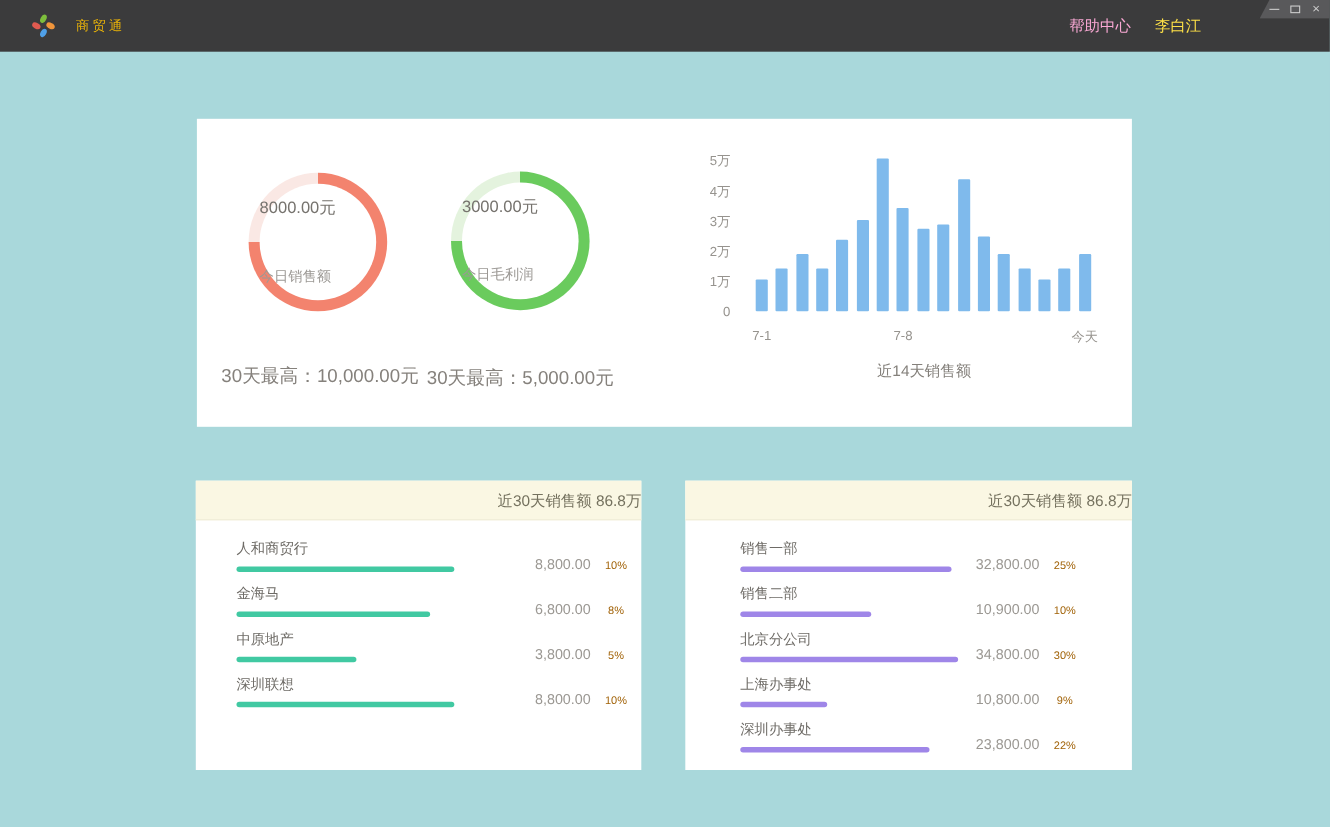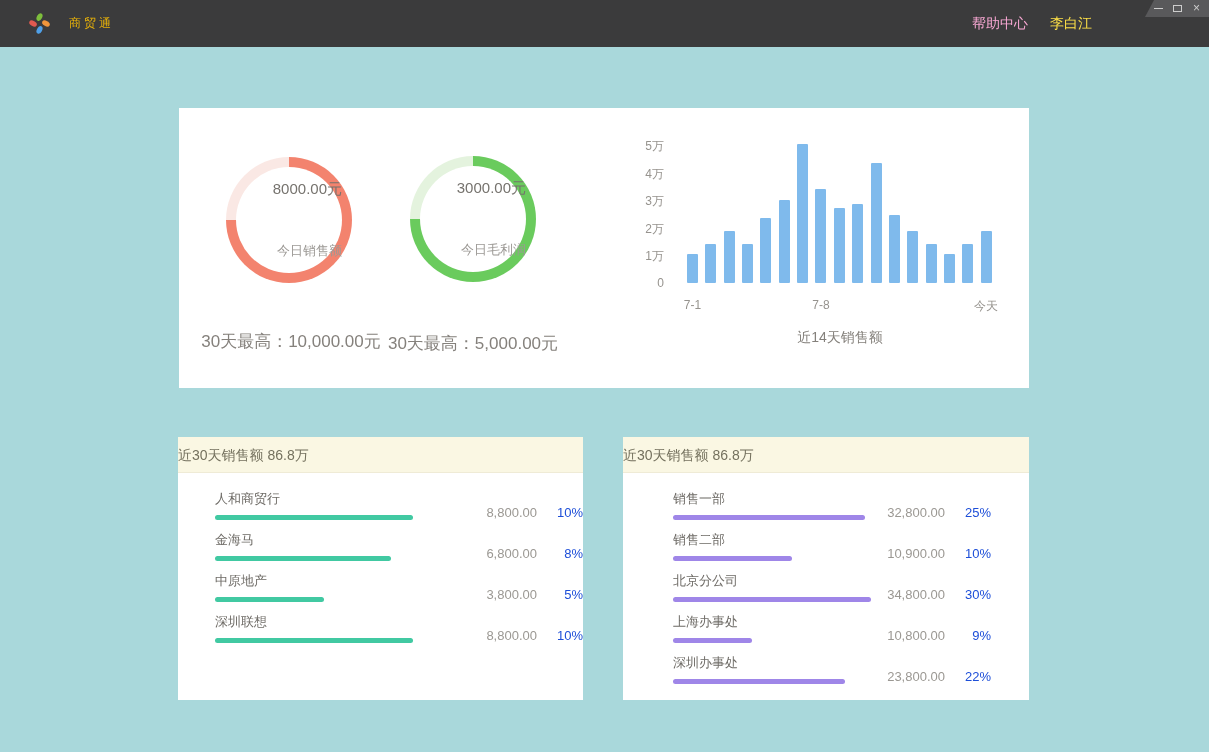--- a/index.html
+++ b/index.html
@@ -27,49 +27,49 @@
   .card { position:absolute; background:#FFFFFF; }
   .overview-card { left:179px; top:108px; width:850px; height:280px; }
   .rank-card-left  { left:178px; top:437px; width:405px; height:263px; }
   .rank-card-right { left:623px; top:437px; width:406px; height:263px; }
 
   
   .donut { position:absolute; width:126px; height:126px; border-radius:50%; }
   .donut-1 { left:47px;  top:49px; }
   .donut-2 { left:231px; top:48px; }
   .donut-hole { position:absolute; left:10px; top:10px; right:10px; bottom:10px; background:#FFF;
-                border-radius:50%; display:flex; flex-direction:column; align-items:flex-end; justify-content:center;gap:34px; }
+                border-radius:50%; display:flex; flex-direction:column; align-items:flex-start; justify-content:center;gap:34px; }
   .donut-value { font-size:15px; color:#76736E; }
   .donut-caption { font-size:13px; color:#9C9995; margin-top:9px; }
   .max-label { position:absolute; width:200px; text-align:center; font-size:17px; color:#85817C; }
   .max-label-1 { left:12px; top:222px; }
   .max-label-2 { left:194px; top:224px; }
 
   
   .chart { position:absolute; left:455px; top:0; width:395px; height:280px; }
   .ytick { position:absolute; left:0; width:30px; text-align:right; font-size:12px; color:#96938E; }
   .plot { position:absolute; left:53px; top:37px; width:306px; height:138px; }
   .bar { position:absolute; bottom:0; width:11px; background:#7FBAEC; border-radius:1px; }
   .xtick { position:absolute; top:190px; width:46px; text-align:center; font-size:12px; color:#96938E; }
   .chart-title { position:absolute; left:53px; top:221px; width:306px; text-align:center; font-size:14px; color:#84807B; }
 
   
-  .rank-header { height:36px; line-height:36px; text-align:left; background:#FAF7E3;
+  .rank-header { height:36px; line-height:36px; text-align:right; background:#FAF7E3;
                  border-bottom:1px solid #EFEBD6; font-size:14px; color:#74715E; }
   .rank-body { padding-top:17px; }
   .rank-card-left  .rank-body { padding-left:37px; }
   .rank-card-right .rank-body { padding-left:50px; padding-right:38px; }
   .rank-row { display:flex; justify-content:space-between; align-items:flex-end; margin-bottom:11px; }
   .rank-left { width:198px; }
   .rank-name { font-size:13px; color:#6E6B66; margin-bottom:7px; white-space:nowrap; }
   .rank-track { width:198px; }
   .rank-bar { height:5px; border-radius:3px; }
   .rank-right { display:flex; align-items:flex-end; justify-content:flex-end; width:140px; }
   .rank-value { font-size:13px; color:#9B9893; text-align:right; flex:1; white-space:nowrap; }
-  .rank-pct { font-size:13px; color:#1d4ed8; width:46px; text-align:right; white-space:nowrap; }
+  .rank-pct { font-size:10px; color:#a16207; width:46px; text-align:center; white-space:nowrap; }
 </style>
 </head>
 <body>
 
 <header class="topbar">
   <span class="logo">
     <svg viewBox="0 0 24 24" width="25" height="25">
       <g>
         <ellipse cx="12" cy="5.8" rx="2.5" ry="3.9" fill="#7DBE3C" transform="rotate(28 12 5.8)"></ellipse>
         <ellipse cx="18.2" cy="12" rx="2.5" ry="3.9" fill="#F0953B" transform="rotate(118 18.2 12)"></ellipse>

